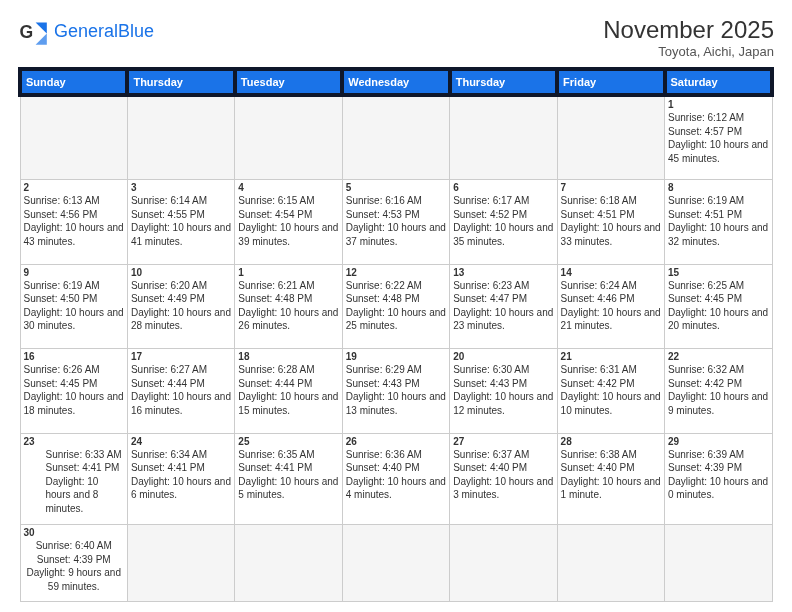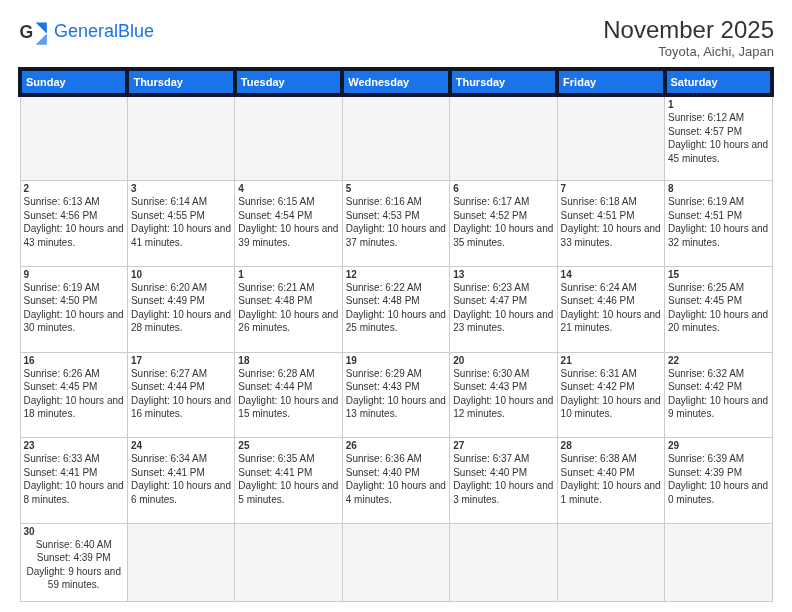--- a/index.html
+++ b/index.html
@@ -289,21 +289,21 @@
           <td>
             <span class="day-num">22</span>
             <div class="cell-info" style="white-space: pre-line;">Sunrise: 6:32 AM
 Sunset: 4:42 PM
 Daylight: 10 hours and 9 minutes.</div>
           </td>
         </tr>
         <tr class="data-row">
           <td>
             <span class="day-num">23</span>
-            <div class="cell-info" style="white-space: pre-line;">Sunrise: 6:33 AM
+            <div class="cell-info" style="white-space: pre-line; margin-left: 22px;">Sunrise: 6:33 AM
 Sunset: 4:41 PM
 Daylight: 10 hours and 8 minutes.</div>
           </td>
           <td>
             <span class="day-num">24</span>
             <div class="cell-info" style="white-space: pre-line;">Sunrise: 6:34 AM
 Sunset: 4:41 PM
 Daylight: 10 hours and 6 minutes.</div>
           </td>
           <td>

